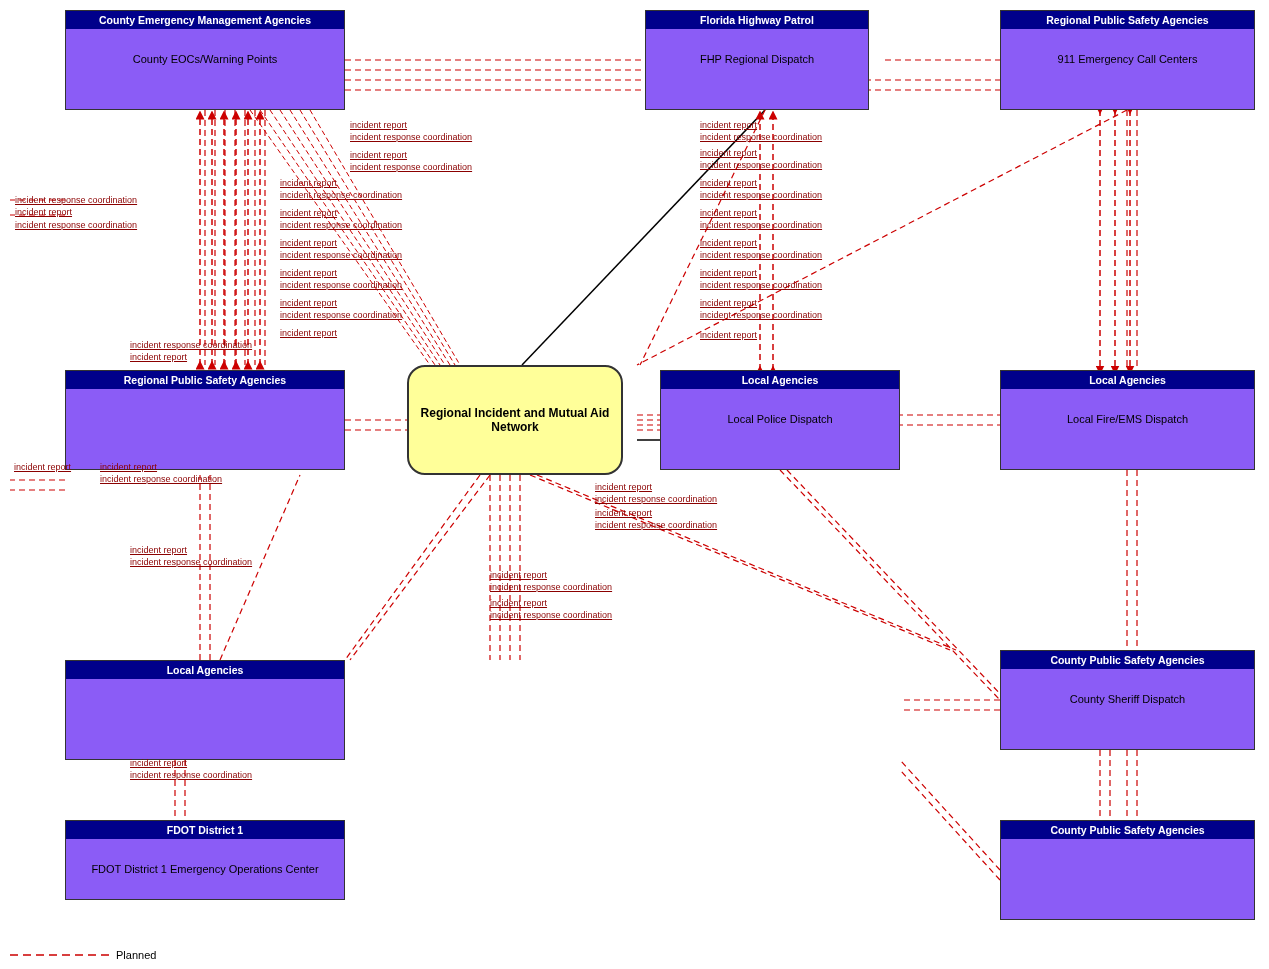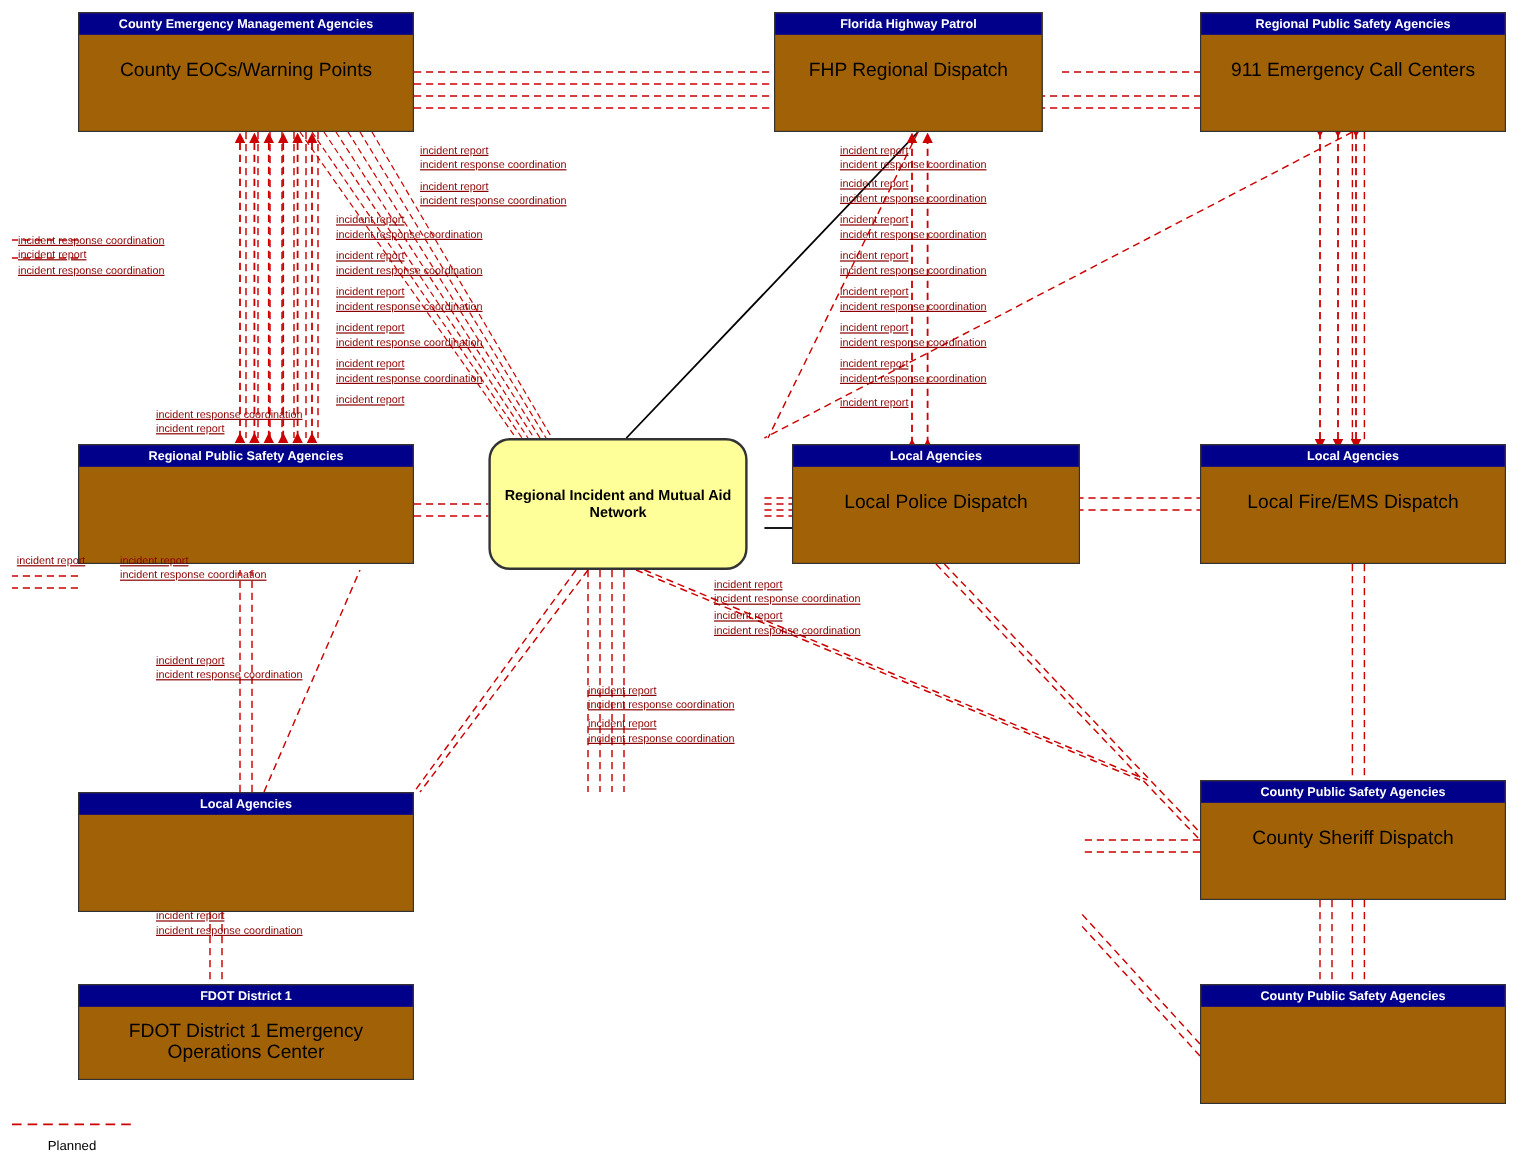--- a/index.html
+++ b/index.html
@@ -14,33 +14,33 @@
     }
     .diagram-container {
       position: relative;
       width: 1269px;
       height: 969px;
       background: #fff;
     }
     .node {
       position: absolute;
       border: 1.5px solid #333;
-      background: #a16207;
+      background: #8b5cf6;
     }
     .node-header {
       background: #00008B;
       color: #fff;
       text-align: center;
       font-weight: bold;
       font-size: 10.5px;
       padding: 3px 4px;
     }
     .node-body {
       padding: 4px 6px;
-      font-size: 16px;
+      font-size: 11px;
       text-align: center;
       min-height: 60px;
       display: flex;
       align-items: center;
       justify-content: center;
     }
     .node-center {
       position: absolute;
       border: 2.5px solid #333;
       background: #ffff99;
@@ -61,21 +61,20 @@
       pointer-events: none;
     }
     .legend {
       position: absolute;
       bottom: 8px;
       left: 10px;
       display: flex;
       align-items: center;
       gap: 6px;
       font-size: 11px;
-      flex-direction: column;
     }
     .label-text {
       position: absolute;
       font-size: 9px;
       color: #8B0000;
       white-space: nowrap;
       pointer-events: none;
       text-decoration: underline;
     }
   </style>

